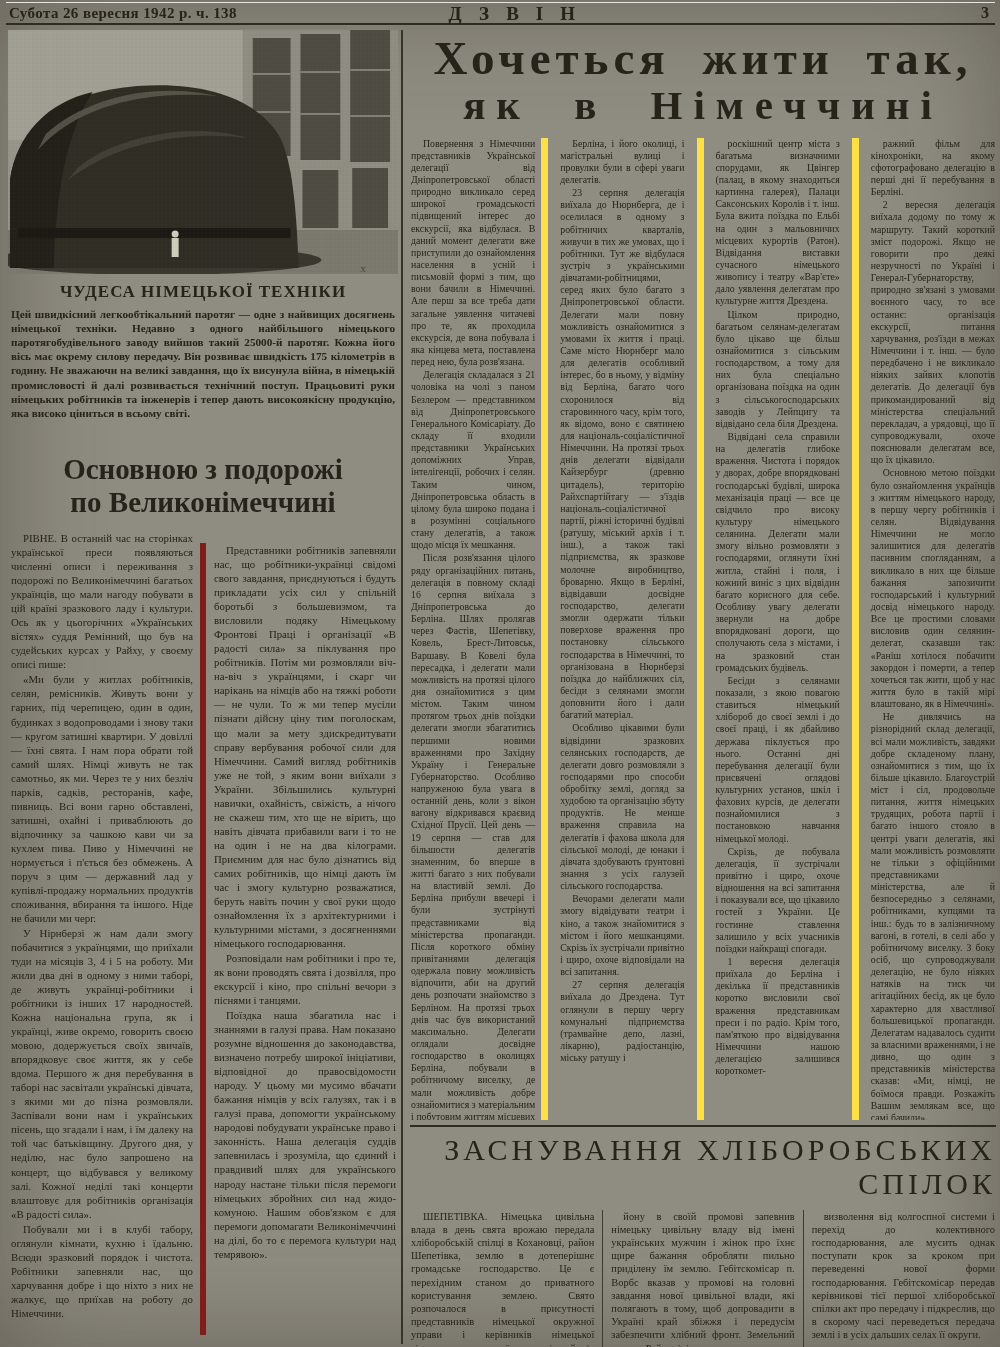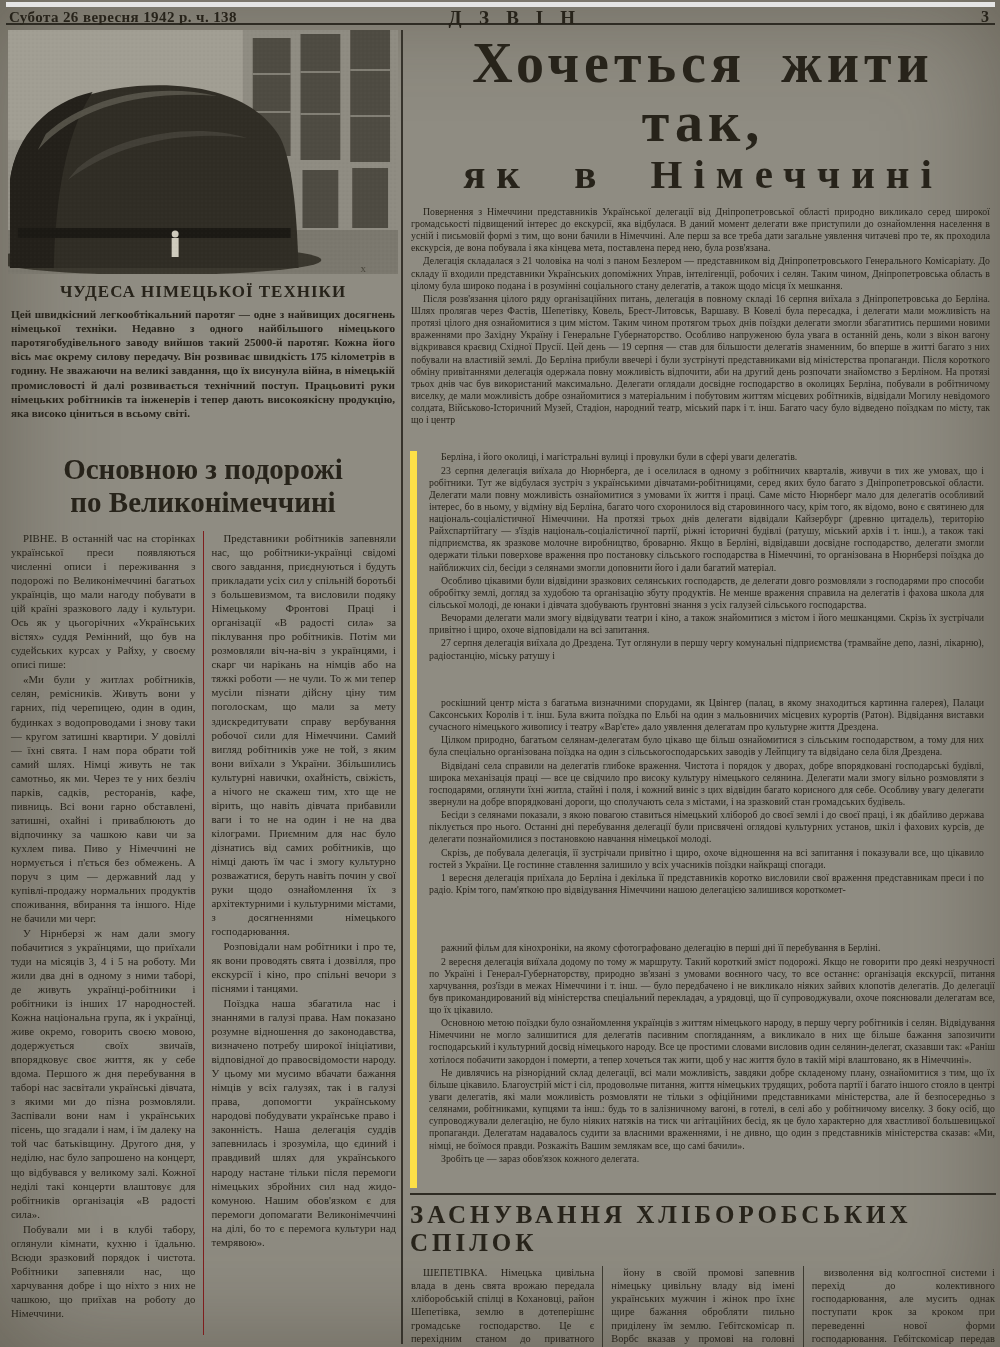--- a/index.html
+++ b/index.html
@@ -9,49 +9,49 @@
     background:
       linear-gradient(90deg, rgba(45,40,30,.28), rgba(0,0,0,0) 2.5%, rgba(0,0,0,0) 97.5%, rgba(45,40,30,.28)),
       radial-gradient(ellipse at 50% 38%, #cdc9bd 0%, #c6c2b6 55%, #b3af a2 100%),
       #c6c2b6;
     box-shadow: inset 0 0 110px rgba(55,48,36,.45);
     font-family:"Liberation Serif","DejaVu Serif",serif;
     color:#27231a;
   }
   
   .masthead{ position:absolute; top:2px; left:6px; right:5px; height:23px;
-    border-top:5px solid #e5e5e5; border-bottom:2px solid #2e2b23; }
+    border-top:1px solid #e5e5e5; border-bottom:2px solid #2e2b23; }
   .masthead .date{ position:absolute; left:3px; top:2px; font-weight:bold; font-size:15px; letter-spacing:.4px; }
   .masthead .title{ position:absolute; left:52%; top:0; transform:translateX(-50%);
     font-weight:bold; font-size:19px; letter-spacing:17px; }
   .masthead .pageno{ position:absolute; right:6px; top:1px; font-weight:bold; font-size:16px; }
   
   .section-divider{ position:absolute; left:401px; top:30px; bottom:3px; width:2px; background:#36332b; }
   
   .left-section{ position:absolute; left:8px; top:30px; width:390px; }
   .photo{ position:relative; width:390px; height:244px; }
   .photo svg{ display:block; width:100%; height:100%; }
   .photo .mark{ position:absolute; right:32px; bottom:0; font-size:11px; color:#4a473d; }
   .caption-title{ text-align:center; font-weight:bold; font-size:17px; letter-spacing:1px; margin:8px 0 5px; }
   .caption-body{ font-weight:bold; font-size:11.2px; line-height:1.26; text-align:justify; height:126px; overflow:hidden; padding:0 3px; }
   .left-headline{ text-align:center; font-weight:bold; font-size:29px; line-height:1.14; margin:20px 0 12px; }
   .left-cols{ display:flex; height:804px; overflow:hidden; }
   .left-cols .col{ flex:1; overflow:hidden; font-size:10.8px; line-height:1.3; text-align:justify; padding:0 7px 0 3px; }
-  .left-cols .col + .col{ border-left:1px solid #7f1d1d; padding:0 2px 0 8px; }
+  .left-cols .col + .col{ border-left:6px solid #7f1d1d; padding:0 2px 0 8px;margin-top:12px; }
   
   .right-section{ position:absolute; left:410px; top:30px; width:586px; }
   .main-headline{ text-align:center; font-weight:bold; margin:4px 0 10px; }
-  .main-headline .l1{ display:block; font-size:56px; line-height:1.05; letter-spacing:5px; word-spacing:16px; }
+  .main-headline .l1{ display:block; font-size:47px; line-height:1.05; letter-spacing:5px; word-spacing:16px; }
   .main-headline .l2{ display:block; font-size:41px; line-height:1.08; letter-spacing:11px; word-spacing:22px; }
-  .main-cols{ display:flex; height:982px; overflow:hidden;flex-direction:column; }
+  .main-cols{ display:flex; height:982px; overflow:hidden; }
   .main-cols .col{ flex:1; overflow:hidden; font-size:9.8px; line-height:1.24; text-align:justify; padding:0 6px 0 1px; }
   .main-cols .col + .col{ border-left:7px solid #fde047; padding:0 12px; }
   .main-cols .col:last-child{ padding-right:1px; }
   .bottom-rule{ height:2px; background:#2e2b23; margin:5px 0 6px; }
-  .bottom-headline{ text-align:left; font-weight:bold; font-size:25px; letter-spacing:4px; margin:2px 0 9px; }
+  .bottom-headline{ text-align:right; font-weight:normal; font-size:30px; letter-spacing:4px; margin:2px 0 9px; }
   .bottom-cols{ display:flex; height:176px; overflow:hidden; }
   .bottom-cols .col{ flex:1; overflow:hidden; font-size:10.4px; line-height:1.27; text-align:justify; padding:0 8px 0 1px; }
   .bottom-cols .col + .col{ border-left:1px solid #3c392f; padding:0 8px; }
   .bottom-cols .col:last-child{ padding-right:1px; }
   
   p{ text-indent:12px; margin-bottom:1px; }
 </style>
 </head>
 <body>
 
@@ -116,21 +116,21 @@
     <div class="left-headline">
       <span>Основною з подорожі</span><br>
       <span>по Великонімеччині</span>
     </div>
 
     <div class="left-cols">
       <div class="col">
           <p>РІВНЕ. В останній час на сторінках української преси появляються численні описи і переживання з подорожі по Великонімеччині багатьох українців, що мали нагоду побувати в цій країні зразкового ладу і культури. Ось як у цьогорічних «Українських вістях» суддя Ремінний, що був на судейських курсах у Райху, у своєму описі пише:</p>
           <p>«Ми були у житлах робітників, селян, ремісників. Живуть вони у гарних, під черепицею, один в один, будинках з водопроводами і знову таки — кругом затишні квартири. У довіллі — їхні свята. І нам пора обрати той самий шлях. Німці живуть не так самотньо, як ми. Через те у них безліч парків, садків, ресторанів, кафе, пивниць. Всі вони гарно обставлені, затишні, охайні і приваблюють до відпочинку за чашкою кави чи за кухлем пива. Пиво у Німеччині не нормується і п'ється без обмежень. А поруч з цим — державний лад у купівлі-продажу нормальних продуктів споживання, вбирання та іншого. Ніде не бачили ми черг.</p>
           <p>У Нірнберзі ж нам дали змогу побачитися з українцями, що приїхали туди на місяців 3, 4 і 5 на роботу. Ми жили два дні в одному з ними таборі, де живуть українці-робітники і робітники із інших 17 народностей. Кожна національна група, як і українці, живе окремо, говорить своєю мовою, додержується своїх звичаїв, впорядковує своє життя, як у себе вдома. Першого ж дня перебування в таборі нас засвітали українські дівчата, з якими ми до пізна розмовляли. Заспівали вони нам і українських пісень, що згадали і нам, і їм далеку на той час батьківщину. Другого дня, у неділю, нас було запрошено на концерт, що відбувався у великому залі. Кожної неділі такі концерти влаштовує для робітників організація «В радості сила».</p>
-          <p>Побували ми і в клубі табору, оглянули кімнати, кухню і їдальню. Всюди зразковий порядок і чистота. Робітники запевняли нас, що харчування добре і що ніхто з них не чашкою, що приїхав на роботу до Німеччини.</p>
+          <p>Побували ми і в клубі табору, оглянули кімнати, кухню і їдальню. Всюди зразковий порядок і чистота. Робітники запевняли нас, що харчування добре і що ніхто з них не жалкує, що приїхав на роботу до Німеччини.</p>
         </div>
       <div class="col">
           <p>Представники робітників запевняли нас, що робітники-українці свідомі свого завдання, приєднуються і будуть прикладати усіх сил у спільній боротьбі з большевизмом, та висловили подяку Німецькому Фронтові Праці і організації «В радості сила» за піклування про робітників. Потім ми розмовляли віч-на-віч з українцями, і скарг чи нарікань на німців або на тяжкі роботи — не чули. То ж ми тепер мусіли пізнати дійсну ціну тим поголоскам, що мали за мету здискредитувати справу вербування робочої сили для Німеччини. Самий вигляд робітників уже не той, з яким вони виїхали з України. Збільшились культурні навички, охайність, свіжість, а нічого не скажеш тим, хто ще не вірить, що навіть дівчата прибавили ваги і то не на один і не на два кілограми. Приємним для нас було дізнатись від самих робітників, що німці дають їм час і змогу культурно розважатися, беруть навіть почин у свої руки щодо ознайомлення їх з архітектурними і культурними містами, з досягненнями німецького господарювання.</p>
           <p>Розповідали нам робітники і про те, як вони проводять свята і дозвілля, про екскурсії і кіно, про спільні вечори з піснями і танцями.</p>
           <p>Поїздка наша збагатила нас і знаннями в галузі права. Нам показано розумне відношення до законодавства, визначено потребу широкої ініціативи, відповідної до правосвідомости народу. У цьому ми мусимо вбачати бажання німців у всіх галузях, так і в галузі права, допомогти українському народові побудувати українське право і законність. Наша делегація суддів запевнилась і зрозуміла, що єдиний і правдивий шлях для українського народу настане тільки після перемоги німецьких збройних сил над жидо-комуною. Нашим обов'язком є для перемоги допомагати Великонімеччині на ділі, бо то є перемога культури над темрявою».</p>
         </div>
     </div>
   </div>
 
   <div class="right-section">

